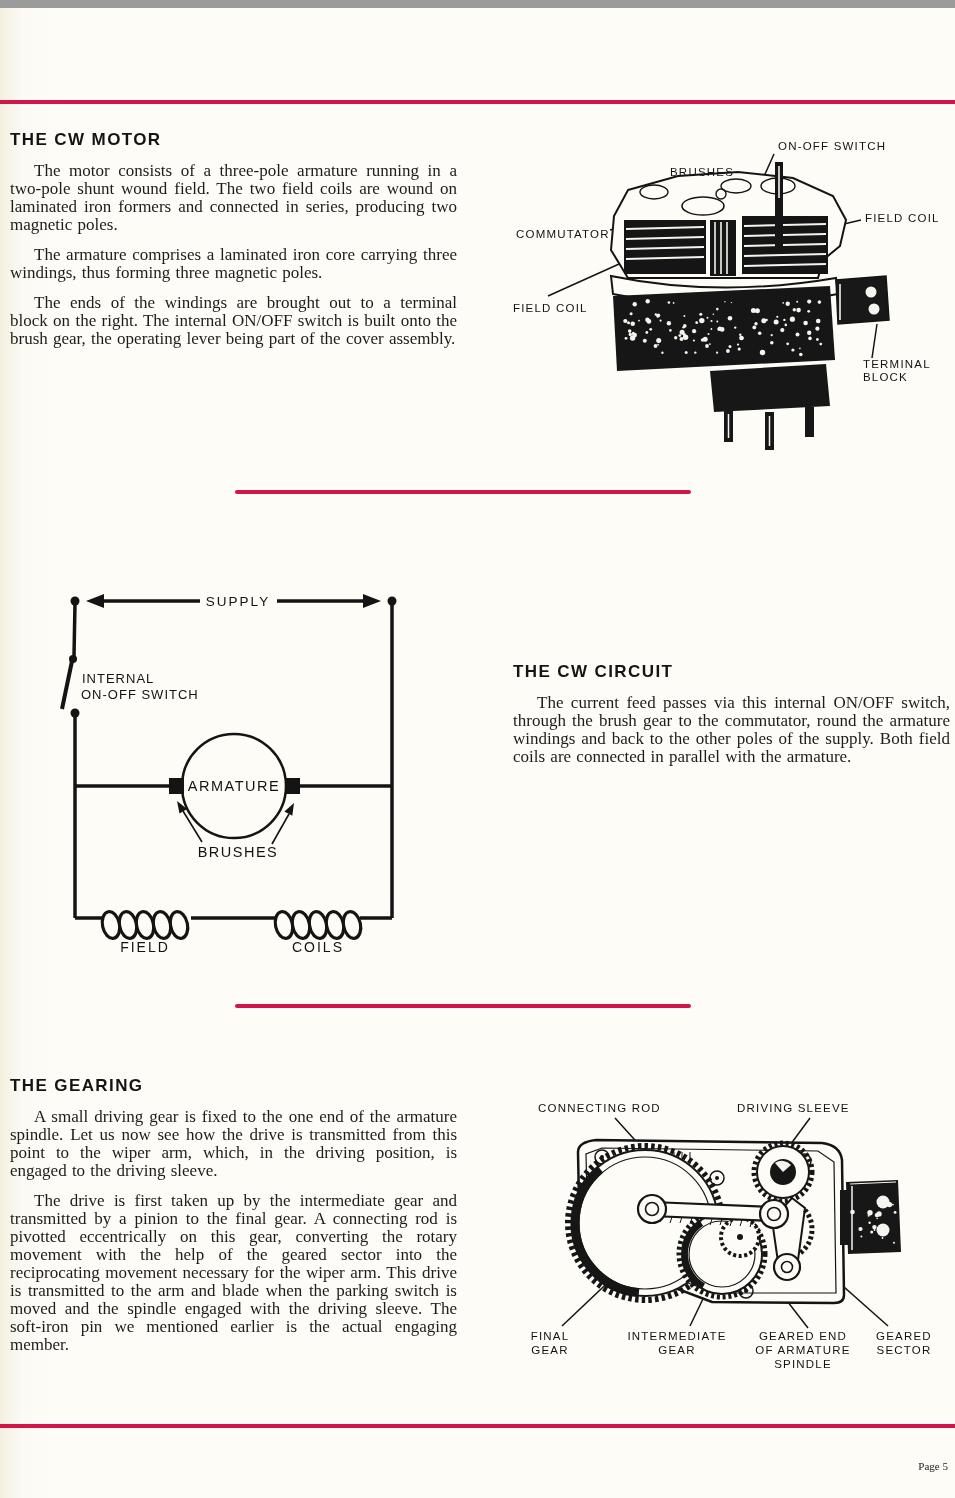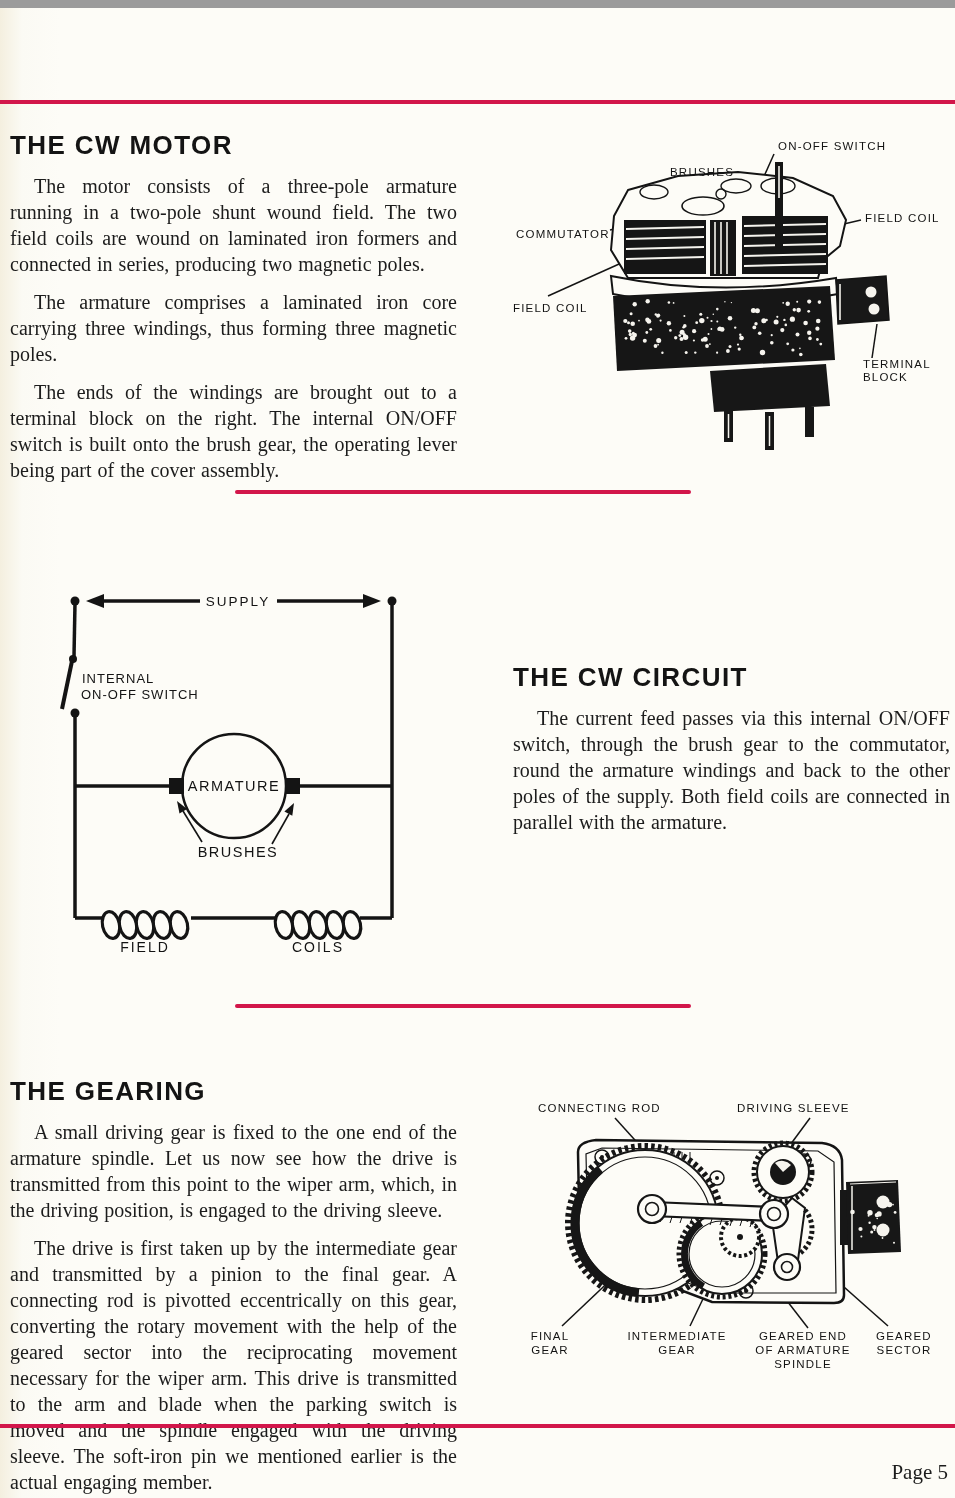--- a/index.html
+++ b/index.html
@@ -11,32 +11,32 @@
   .topbar{position:absolute;top:0;left:0;width:955px;height:8px;background:#9b9b9b;}
   .rule{position:absolute;height:4px;background:#d2164a;}
   .rule-top{top:100px;left:0;width:955px;}
   .rule-bottom{top:1424px;left:0;width:955px;}
   .divider{position:absolute;left:235px;width:456px;height:4px;background:#d2164a;border-radius:2px;}
   .divider-1{top:490px;}
   .divider-2{top:1004px;}
   .col{position:absolute;}
   .sec-heading{
     font-family:"Liberation Sans", sans-serif; font-weight:bold;
-    font-size:26px; letter-spacing:1.4px; color:#141414; margin:0 0 9px 0;
+    font-size:17px; letter-spacing:1.4px; color:#141414; margin:0 0 9px 0;
   }
   .col p{
-    font-size:20px; line-height:26px; text-align:justify; text-indent:24px;
+    font-size:17px; line-height:18px; text-align:justify; text-indent:24px;
     margin:12px 0 7px 0; word-spacing:1px;
   }
   .figure{position:absolute;}
   .figure svg{display:block;}
   .fig-label{font-family:"Liberation Sans", sans-serif; fill:#131313;}
   .pagenum{
     position:absolute; top:1460px; left:790px; width:158px;
-    text-align:right; font-size:21px; color:#1c1c1c;
+    text-align:right; font-size:11px; color:#1c1c1c;
   } 
 </style>
 </head>
 <body>
 
 <div class="page">
 
   <div class="topbar"></div>
   <div class="rule rule-top"></div>
 

